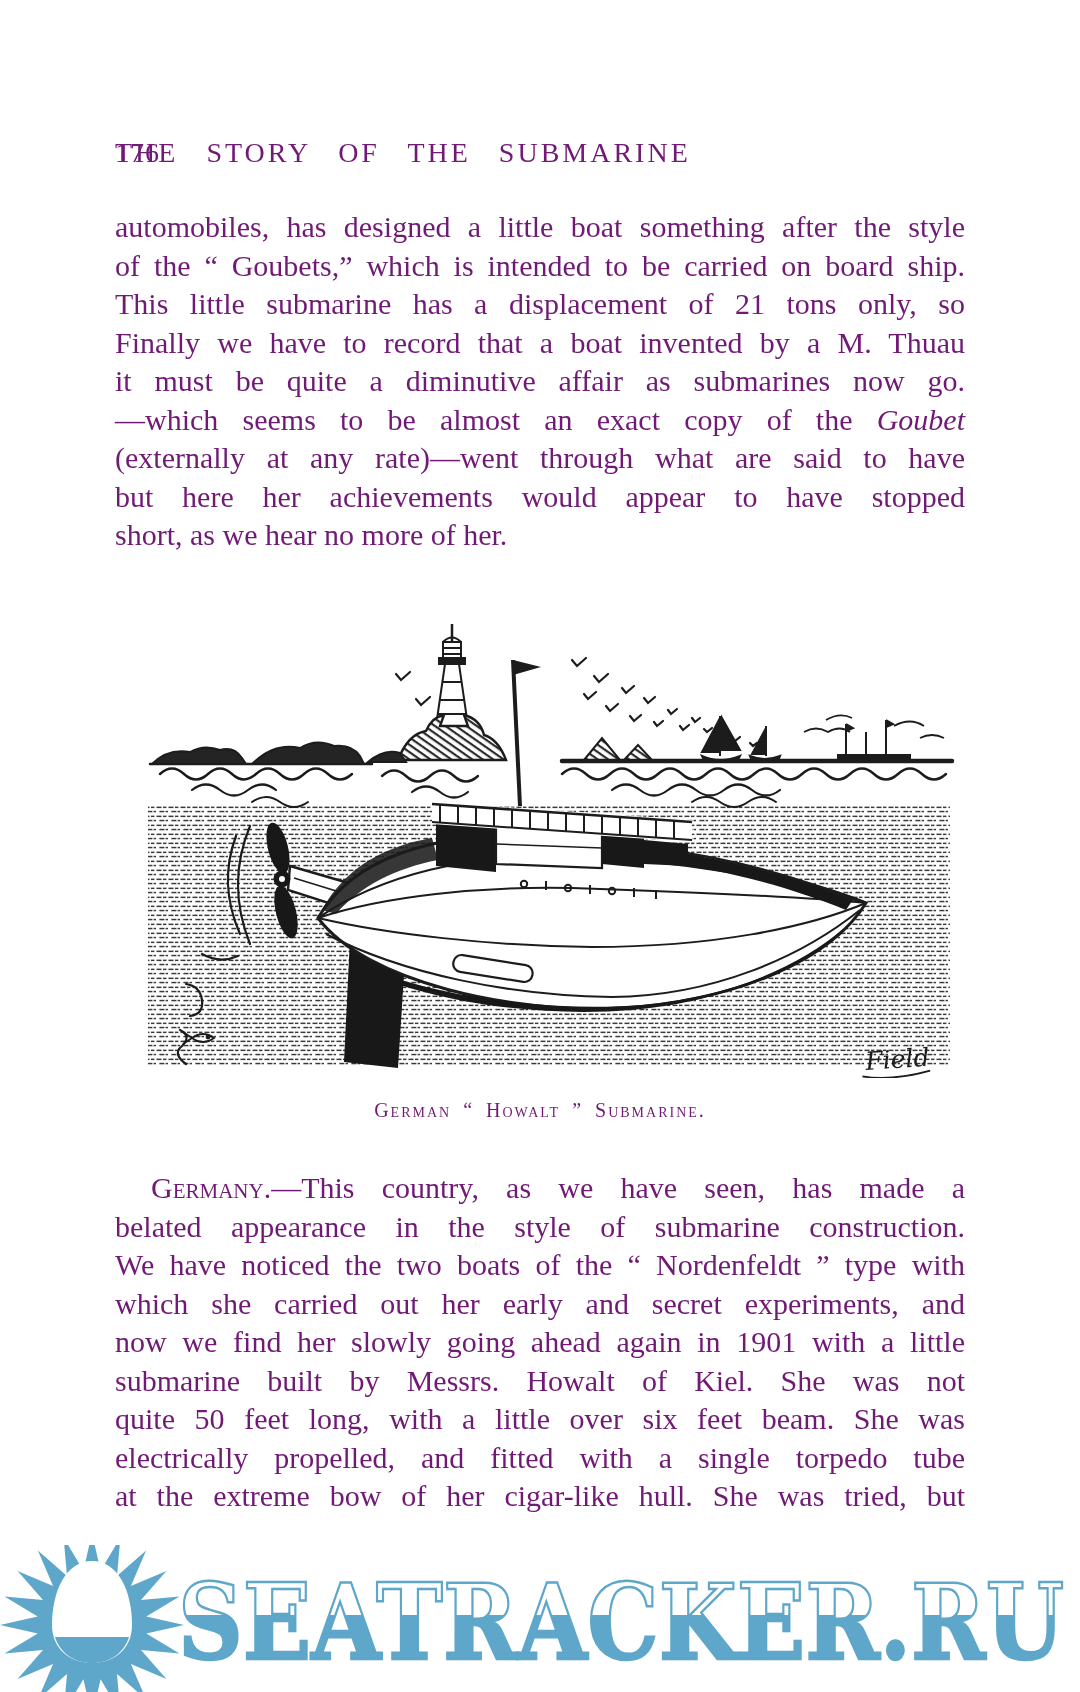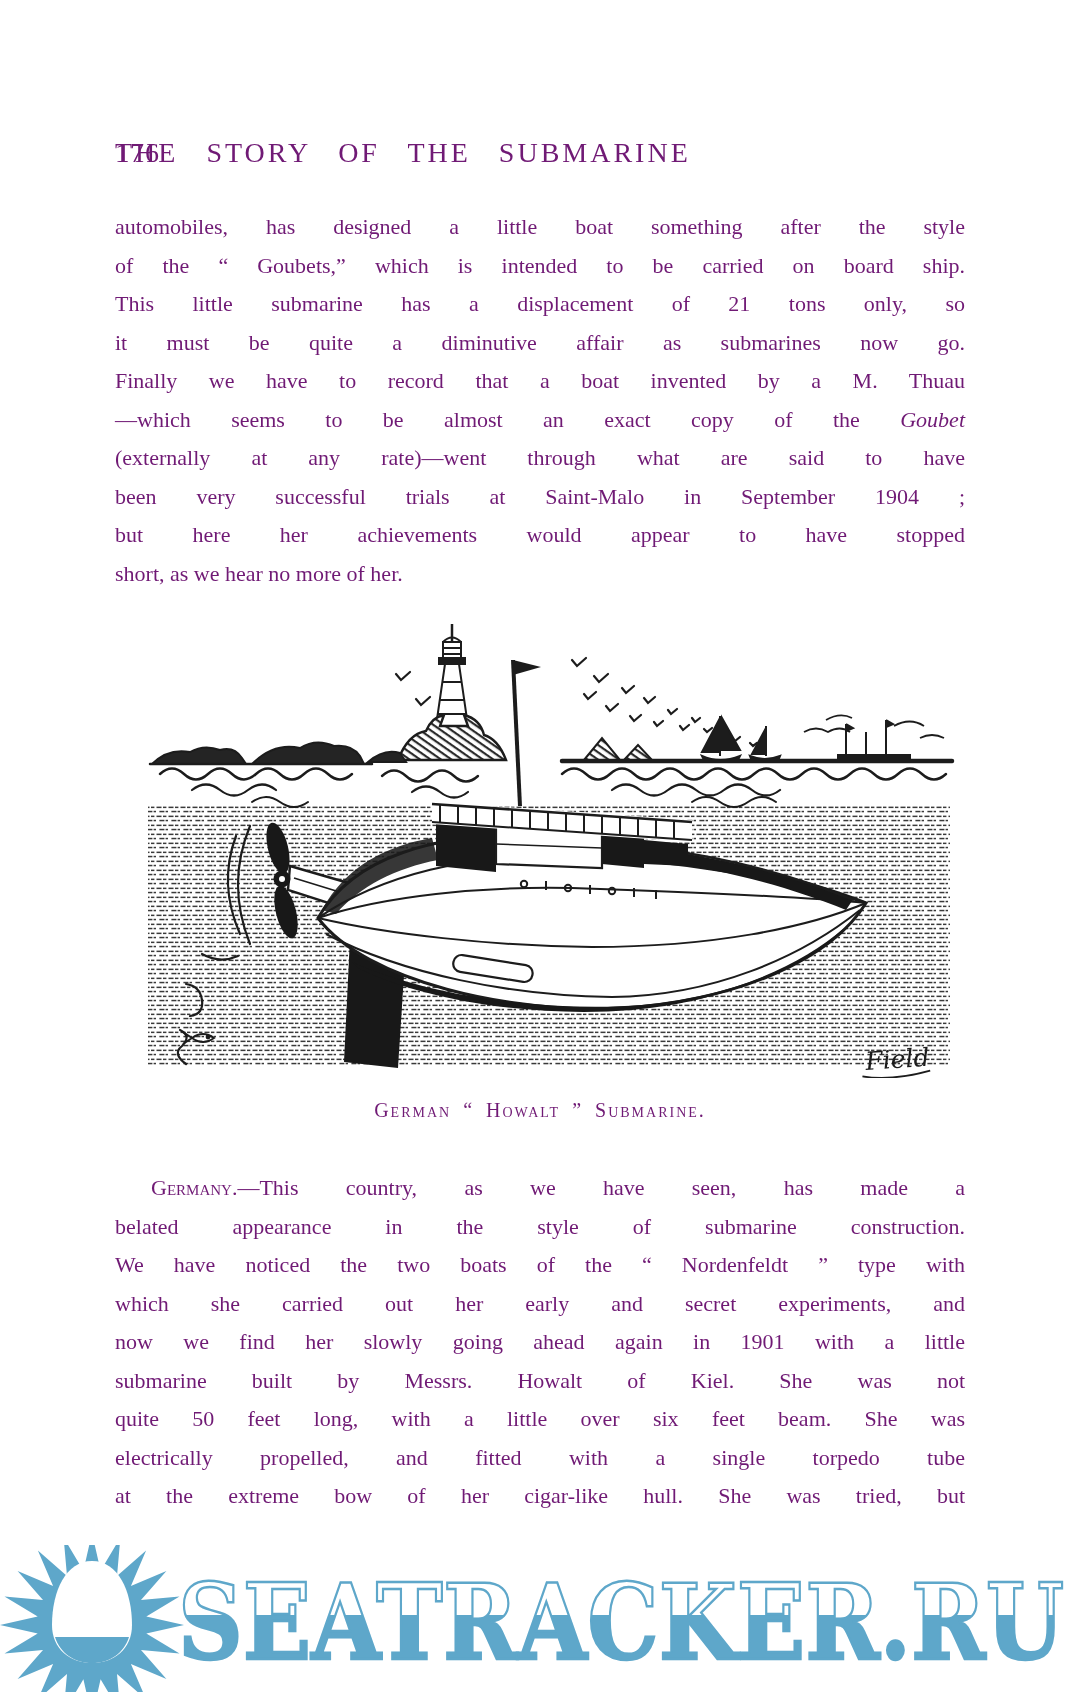--- a/index.html
+++ b/index.html
@@ -3,21 +3,21 @@
 <meta charset="utf-8">
 <style>
   html,body { margin:0; padding:0; background:#ffffff; }
   .page {
     position:relative; width:1080px; height:1692px; background:#ffffff;
     overflow:hidden; font-family:"Liberation Serif", serif; color:#701a75;
   }
   .runhead { position:absolute; top:137px; left:115px; right:115px; height:34px; }
   .pagenum { position:absolute; left:0; top:0; font-size:28px; letter-spacing:1px; }
   .runtitle { text-align:left; font-size:28px; letter-spacing:3px; word-spacing:18px; }
-  .para { position:absolute; left:115px; width:850px; font-size:22px; line-height:38.5px; }
+  .para { position:absolute; left:115px; width:850px; font-size:30px; line-height:38.5px; }
   .p1 { top:208px; }
   .p2 { top:1169px; }
   .pline { text-align:justify; text-align-last:justify; }
   .pline.last { text-align-last:left; }
   .indent { text-indent:36px; }
   .sc { font-variant:small-caps; }
   .it { font-style:italic;margin-top:24px; }
   .figure { position:absolute; left:132px; top:598px; width:836px; height:480px; }
   .figure svg { display:block; }
   .caption {
@@ -33,25 +33,24 @@
 
   <div class="runhead">
     <div class="pagenum">176</div>
     <div class="runtitle">THE STORY OF THE SUBMARINE</div>
   </div>
 
   <div class="para p1">
     <div class="pline">automobiles, has designed a little boat something after the style</div>
     <div class="pline">of the “ Goubets,” which is intended to be carried on board ship.</div>
     <div class="pline">This little submarine has a displacement of 21 tons only, so</div>
+    <div class="pline">Finally we have to record that a boat invented by a M. Thuau</div>
     <div class="pline">it must be quite a diminutive affair as submarines now go.</div>
-    <div class="pline">Finally we have to record that a boat invented by a M. Thuau</div>
     <div class="pline"><span>—which seems to be almost an exact copy of the </span><span class="it">Goubet</span></div>
     <div class="pline">(externally at any rate)—went through what are said to have</div>
-    <div class="pline">been very successful trials at Saint-Malo in September 1904 ;</div>
     <div class="pline">but here her achievements would appear to have stopped</div>
     <div class="pline last">short, as we hear no more of her.</div>
   </div>
 
   <div class="figure">
     <svg width="836" height="480" viewBox="0 0 836 480" xmlns="http://www.w3.org/2000/svg">
       <defs>
         <pattern id="uw" width="12" height="9" patternUnits="userSpaceOnUse">
           <rect width="12" height="9" fill="#ffffff"></rect>
           <rect x="0.5" y="1.6" width="5" height="1.5" fill="#3a3a3a"></rect>

